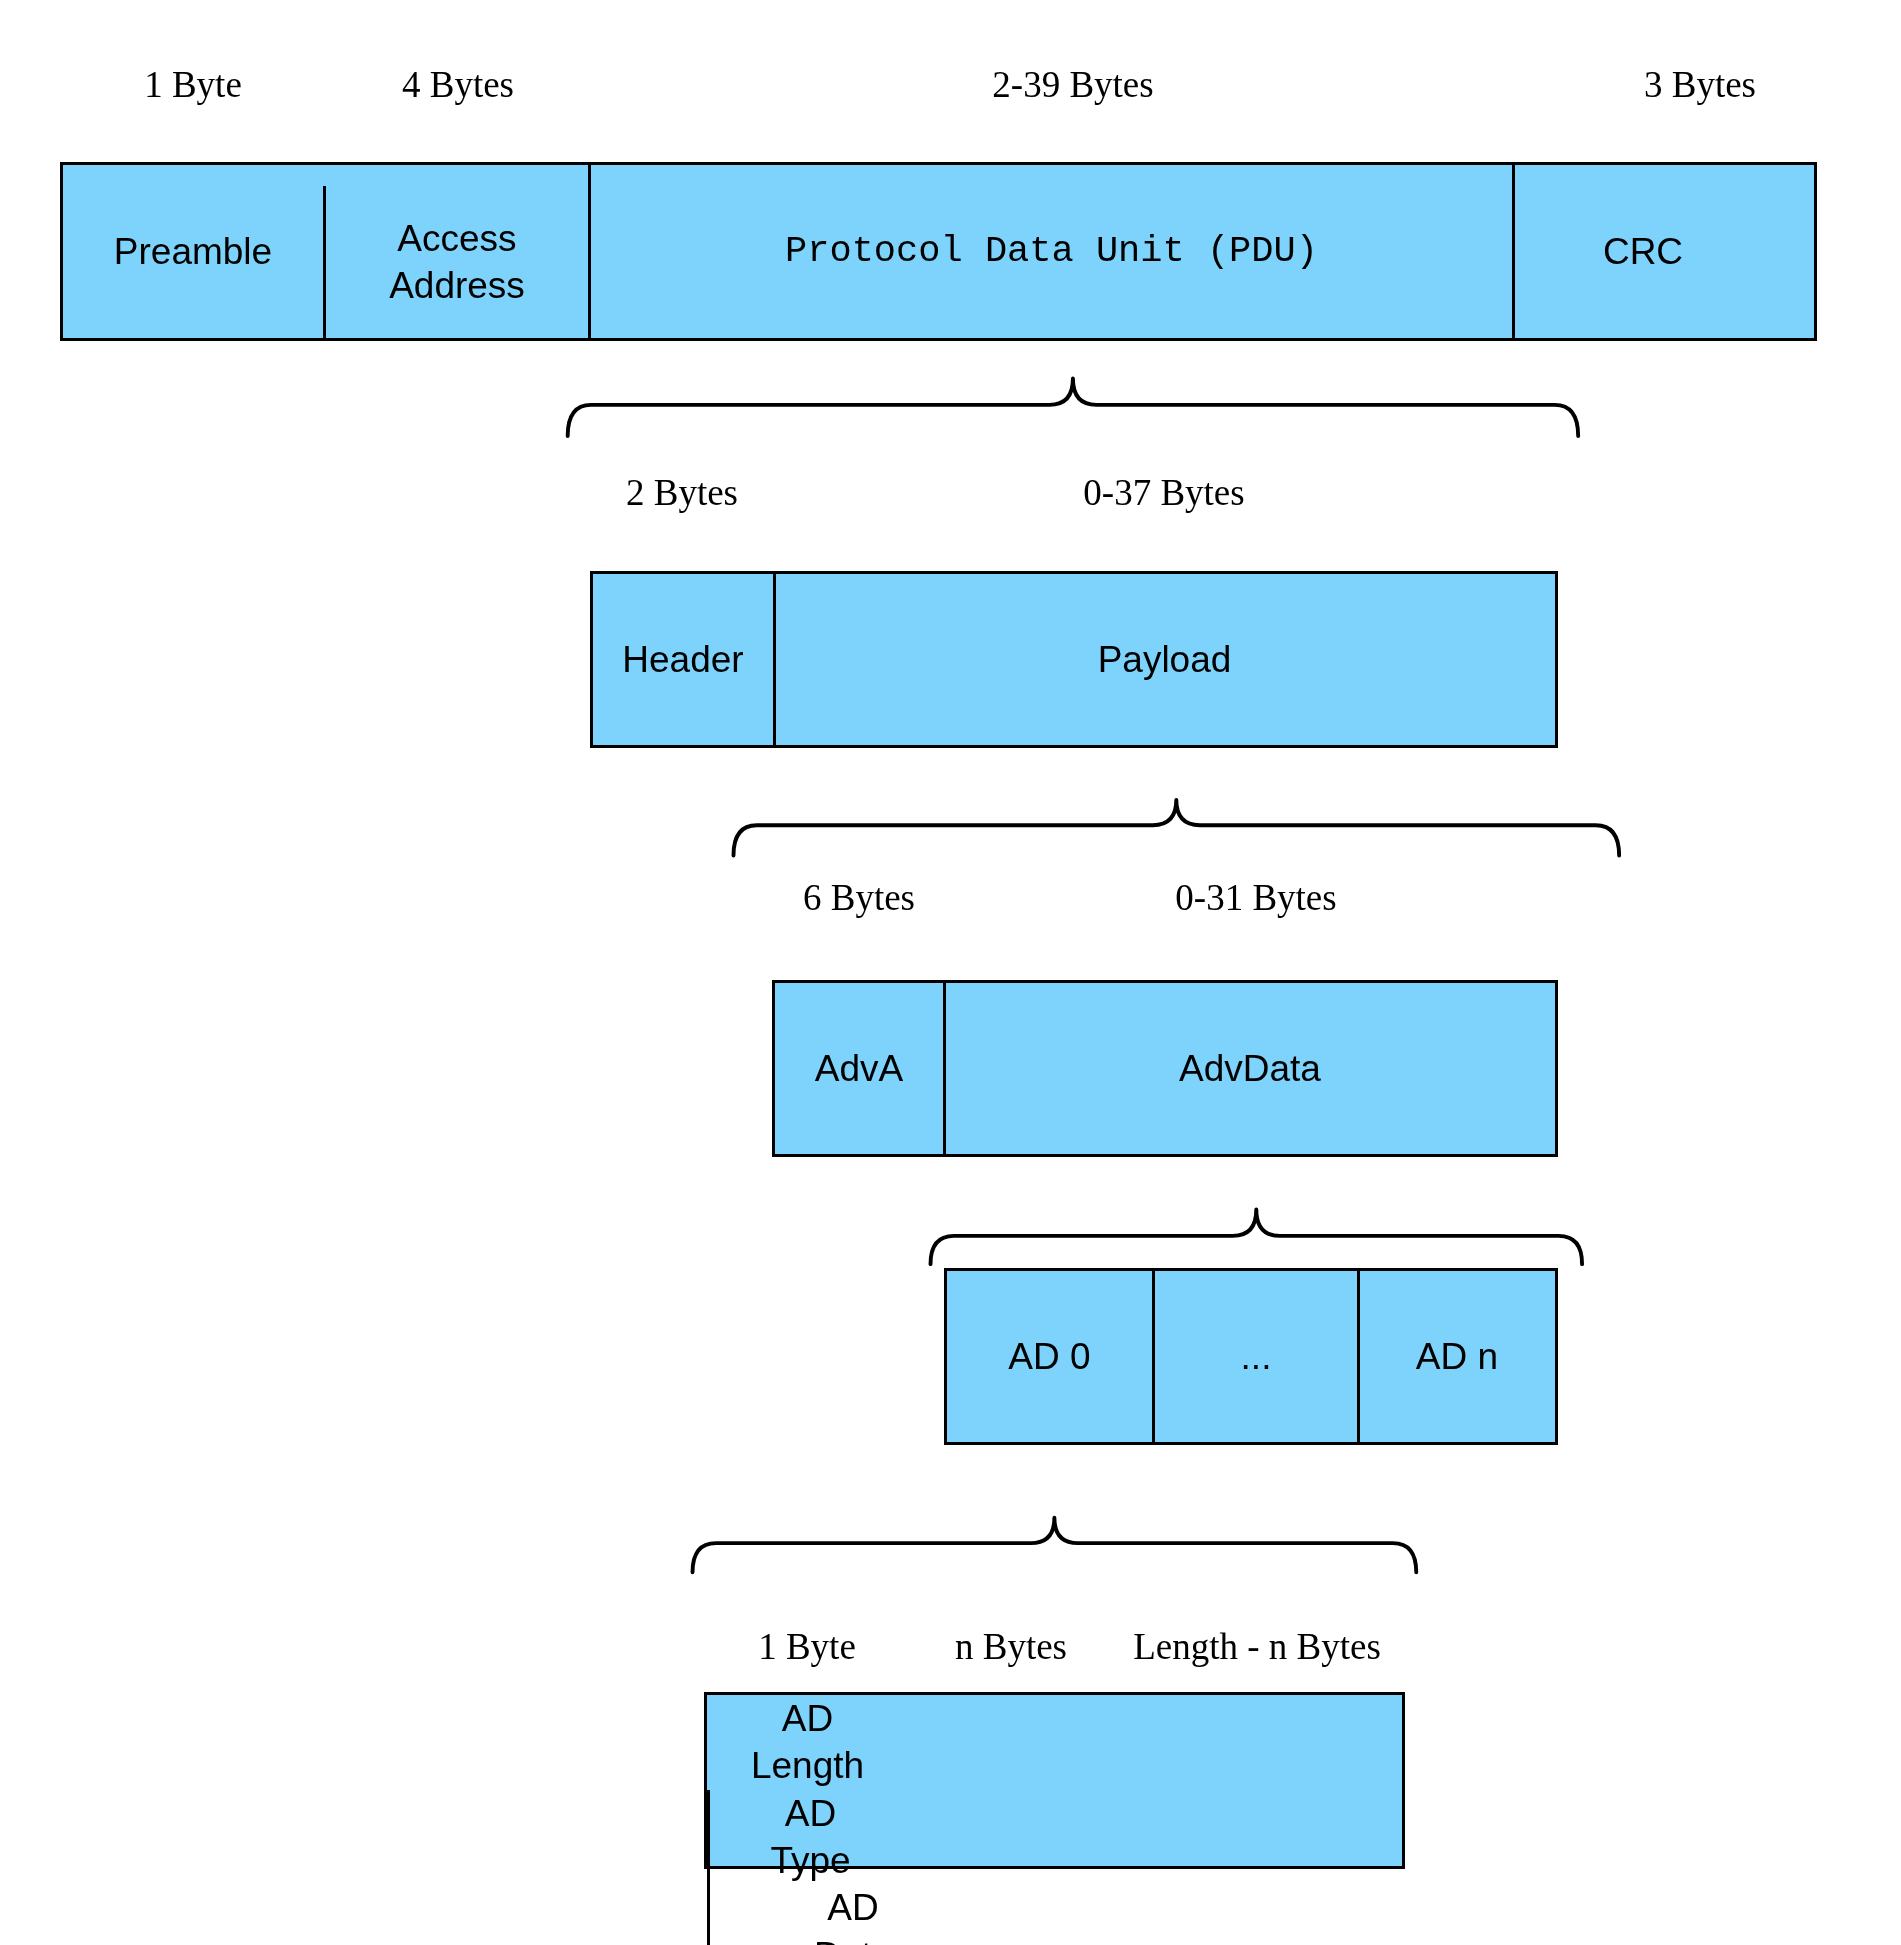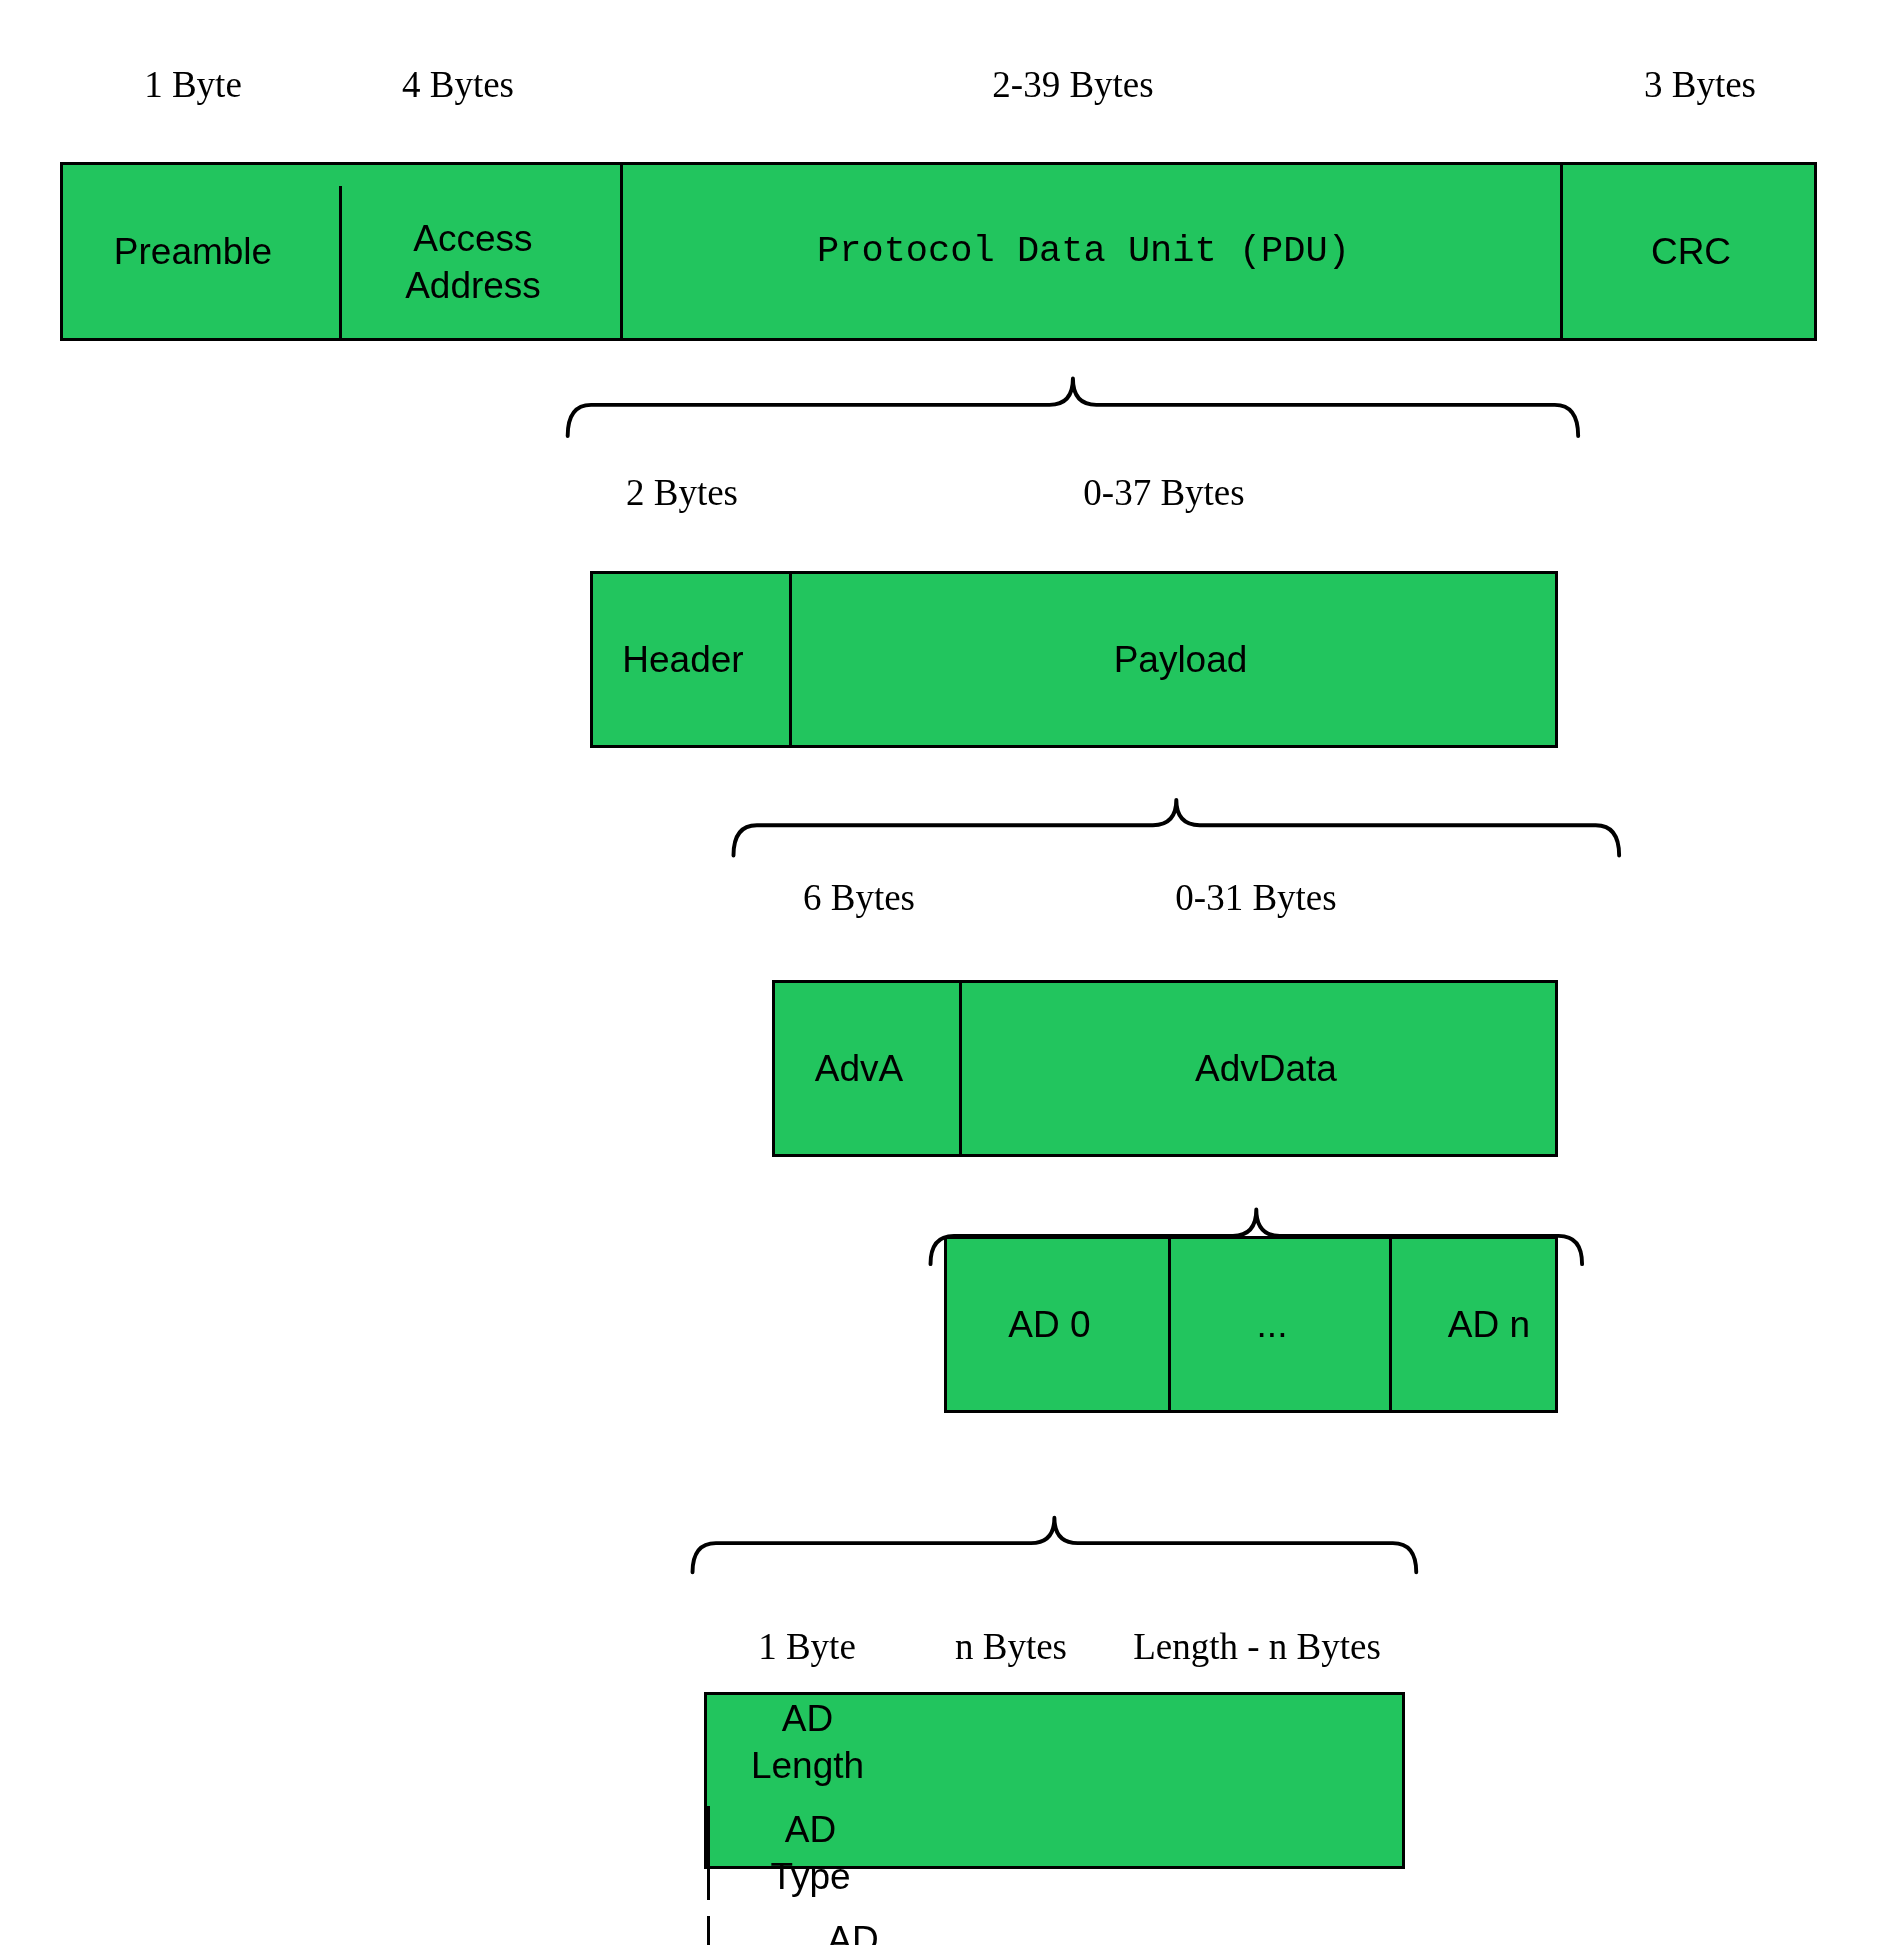--- a/index.html
+++ b/index.html
@@ -23,22 +23,21 @@
     line-height: 1.2;
     white-space: nowrap;
     color: #000000;
     font-family: Liberation Serif, serif;
   }
   .row {
     position: absolute;
     display: flex;
     box-sizing: border-box;
     border: 3.9px solid #000000;
-    background: #22c55e;
-    gap: 16px;
+    background: #7dd3fc;
   }
   .cell {
     box-sizing: border-box;
     flex: 0 0 auto;
     display: flex;
     align-items: center;
     justify-content: center;
     text-align: center;
     font-size: 37px;
     line-height: 1.28;
@@ -91,21 +90,21 @@
   </div>
 
   <div class="caption" style="left:859px; top:876px;">6 Bytes</div>
   <div class="caption" style="left:1256px; top:876px;">0-31 Bytes</div>
 
   <div class="row" style="left:772px; top:980px; width:786px; height:177px;">
     <div class="cell" style="width:168px;border-radius:15px;">AdvA</div>
     <div class="cell" style="width:611px;">AdvData</div>
   </div>
 
-  <div class="row" style="left:944px; top:1236px; width:614px; height:177px;">
+  <div class="row" style="left:944px; top:1268px; width:614px; height:177px;">
     <div class="cell" style="width:205px;">AD 0</div>
     <div class="cell" style="width:205px;">...</div>
     <div class="cell" style="width:197px;">AD n</div>
   </div>
 
   <div class="caption" style="left:807px; top:1625px;">1 Byte</div>
   <div class="caption" style="left:1011px; top:1625px;">n Bytes</div>
   <div class="caption" style="left:1257px; top:1625px;">Length - n Bytes</div>
 
   <div class="row" style="left:704px; top:1692px; width:701px; height:177px;flex-direction:column;">

